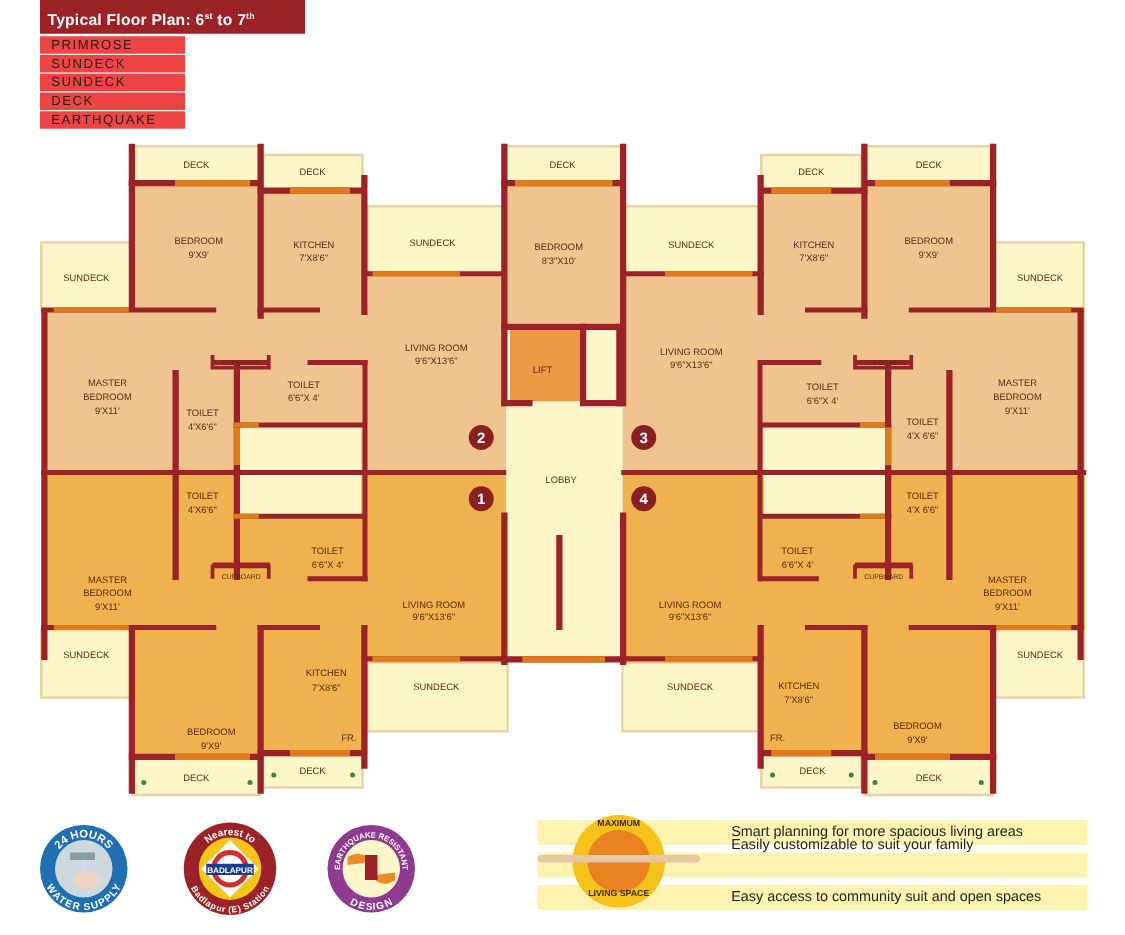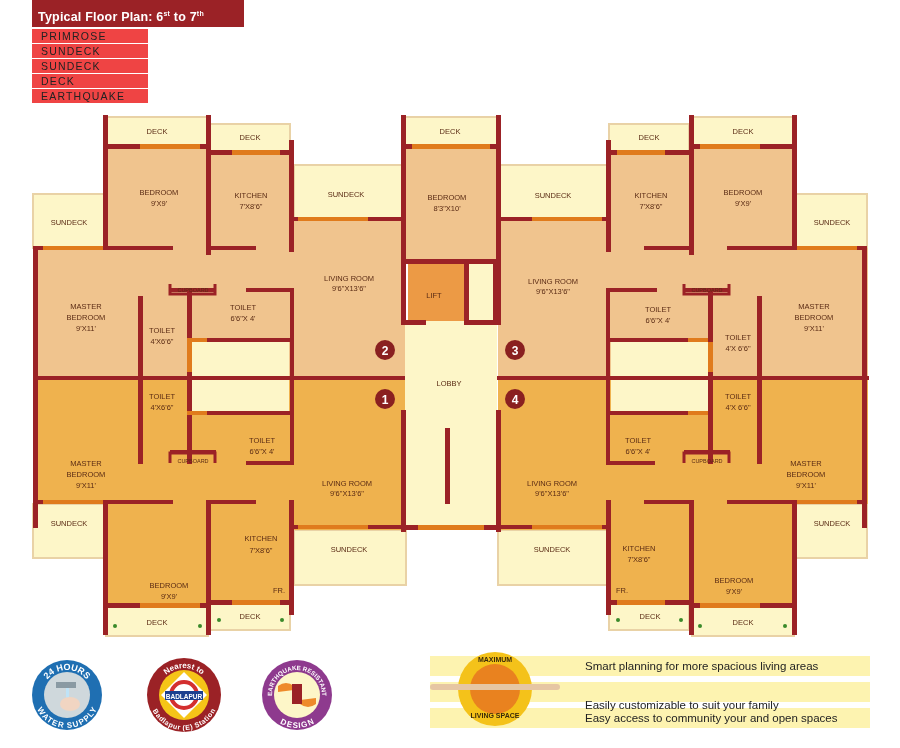--- a/index.html
+++ b/index.html
@@ -340,21 +340,21 @@
   <path id="ebot" d="M10,37 A27,27 0 0 0 64,37" fill="none"></path>
   <text font-family="Liberation Sans, sans-serif" font-size="6.2" font-weight="bold" fill="#fff"><textPath href="#etop" startOffset="50%" text-anchor="middle">EARTHQUAKE RESISTANT</textPath></text>
   <text font-family="Liberation Sans, sans-serif" font-size="8" font-weight="bold" fill="#fff" dy="6"><textPath href="#ebot" startOffset="50%" text-anchor="middle">DESIGN</textPath></text>
 </svg>
 
 <div class="features">
   <div class="feat-row" style="top:0"></div>
   <div class="feat-row" style="top:26px"></div>
   <div class="feat-row" style="top:52px"></div>
   <div class="feat-text" style="top:0">Smart planning for more spacious living areas</div>
-  <div class="feat-text" style="top:39px">Easily customizable to suit your family</div>
-  <div class="feat-text" style="top:52px">Easy access to community your and open spaces</div>
+  <div class="feat-text" style="top:10px">Easily customizable to suit your family</div>
+  <div class="feat-text" style="top:52px">Easy access to community suit and open spaces</div>
   <div class="maxliving">
     <div class="inner"></div>
     <div class="ml-text" style="top:4px">MAXIMUM</div>
     <div class="ml-text" style="top:60px">LIVING SPACE</div>
   </div>
   <div class="arms" style="left:0;top:28px"></div>
 </div>
 
 </body></html>

